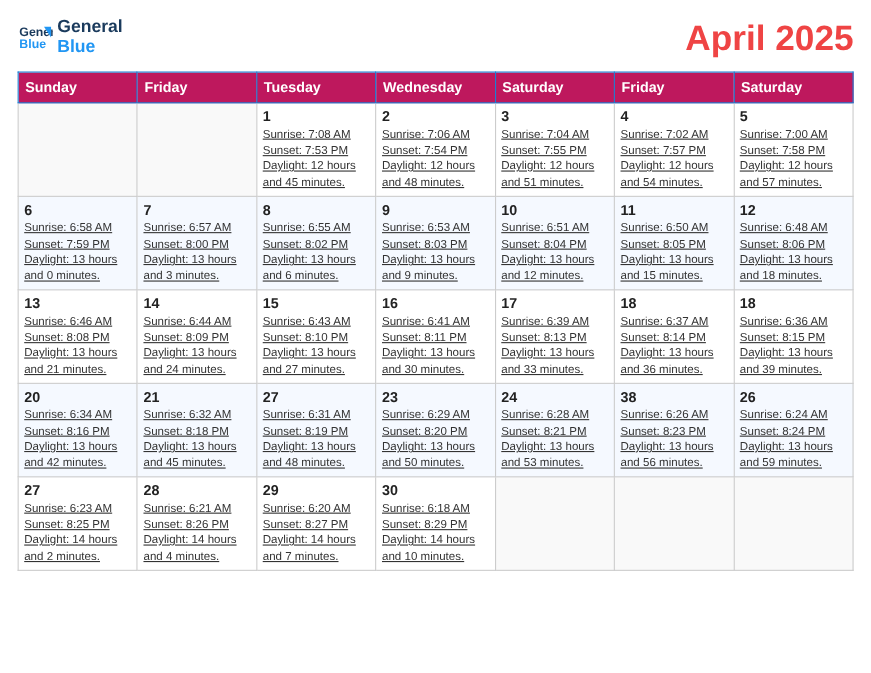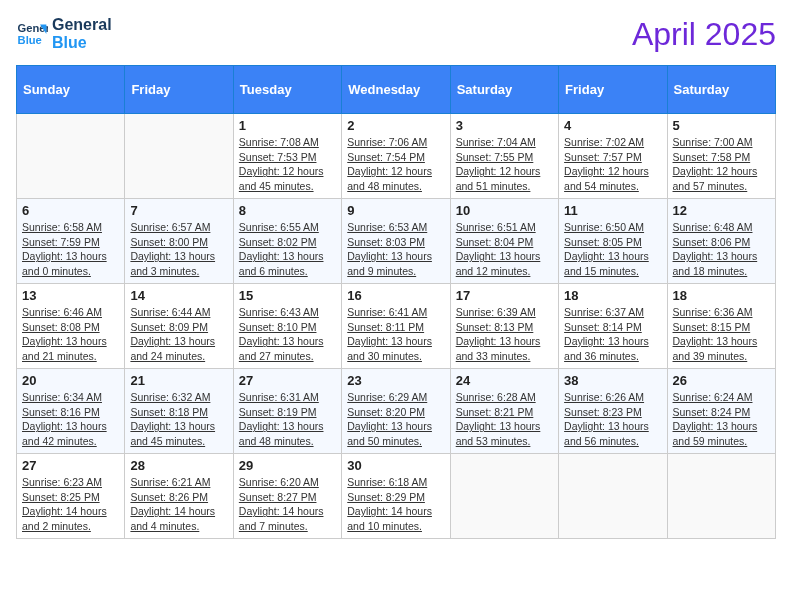--- a/index.html
+++ b/index.html
@@ -29,37 +29,37 @@
     }
     .logo-icon {
       width: 32px;
       height: 32px;
     }
     .title-area {
       text-align: right;
     }
     .month-title {
       font-size: 32px;
-      font-weight: normal;
-      color: #6d28d9;
+      font-weight: bold;
+      color: #ef4444;
     }
     .location-title {
       font-size: 15px;
       color: #444;
     }
     table {
       width: 100%;
       border-collapse: collapse;
       table-layout: fixed;
     }
     th {
-      background-color: #3b82f6;
+      background-color: #be185d;
       color: #fff;
       text-align: left;
-      padding: 16px 6px;
+      padding: 6px 6px;
       font-size: 13px;
       font-weight: bold;
       border: 1px solid #1a7fd4;
     }
     td {
       border: 1px solid #ccc;
       vertical-align: top;
       padding: 4px 5px;
       font-size: 11px;
       color: #333;

